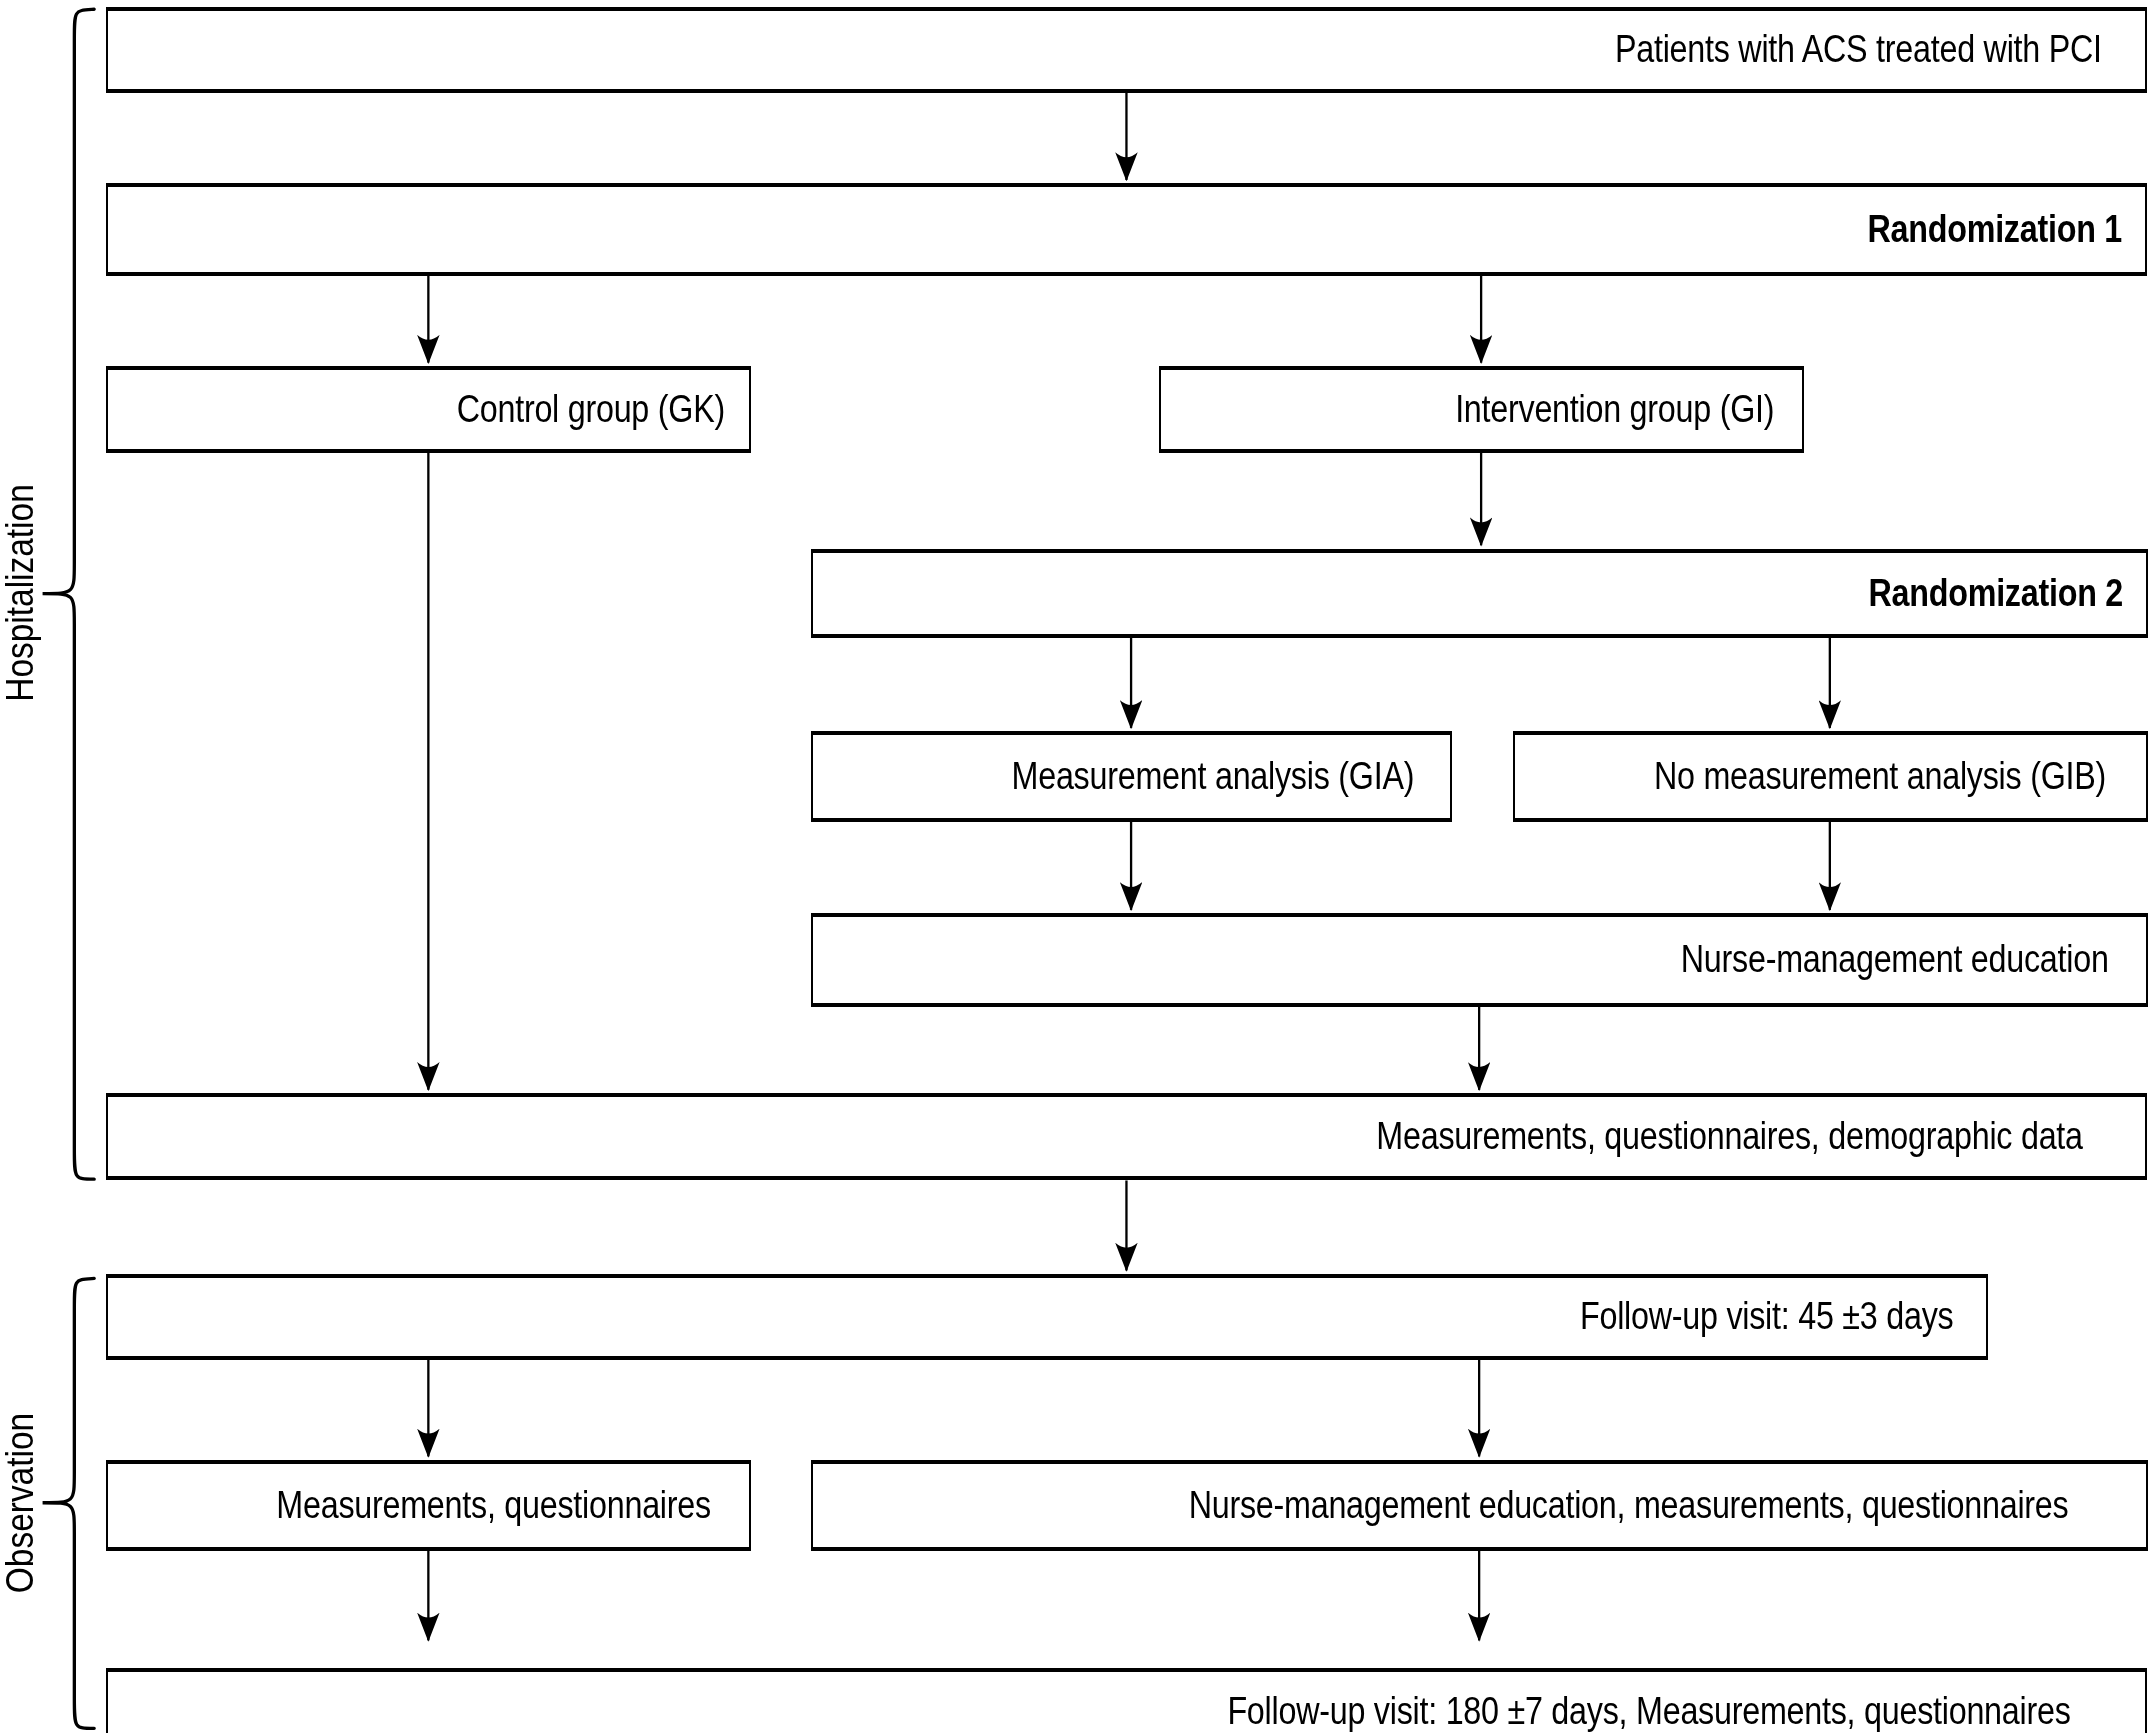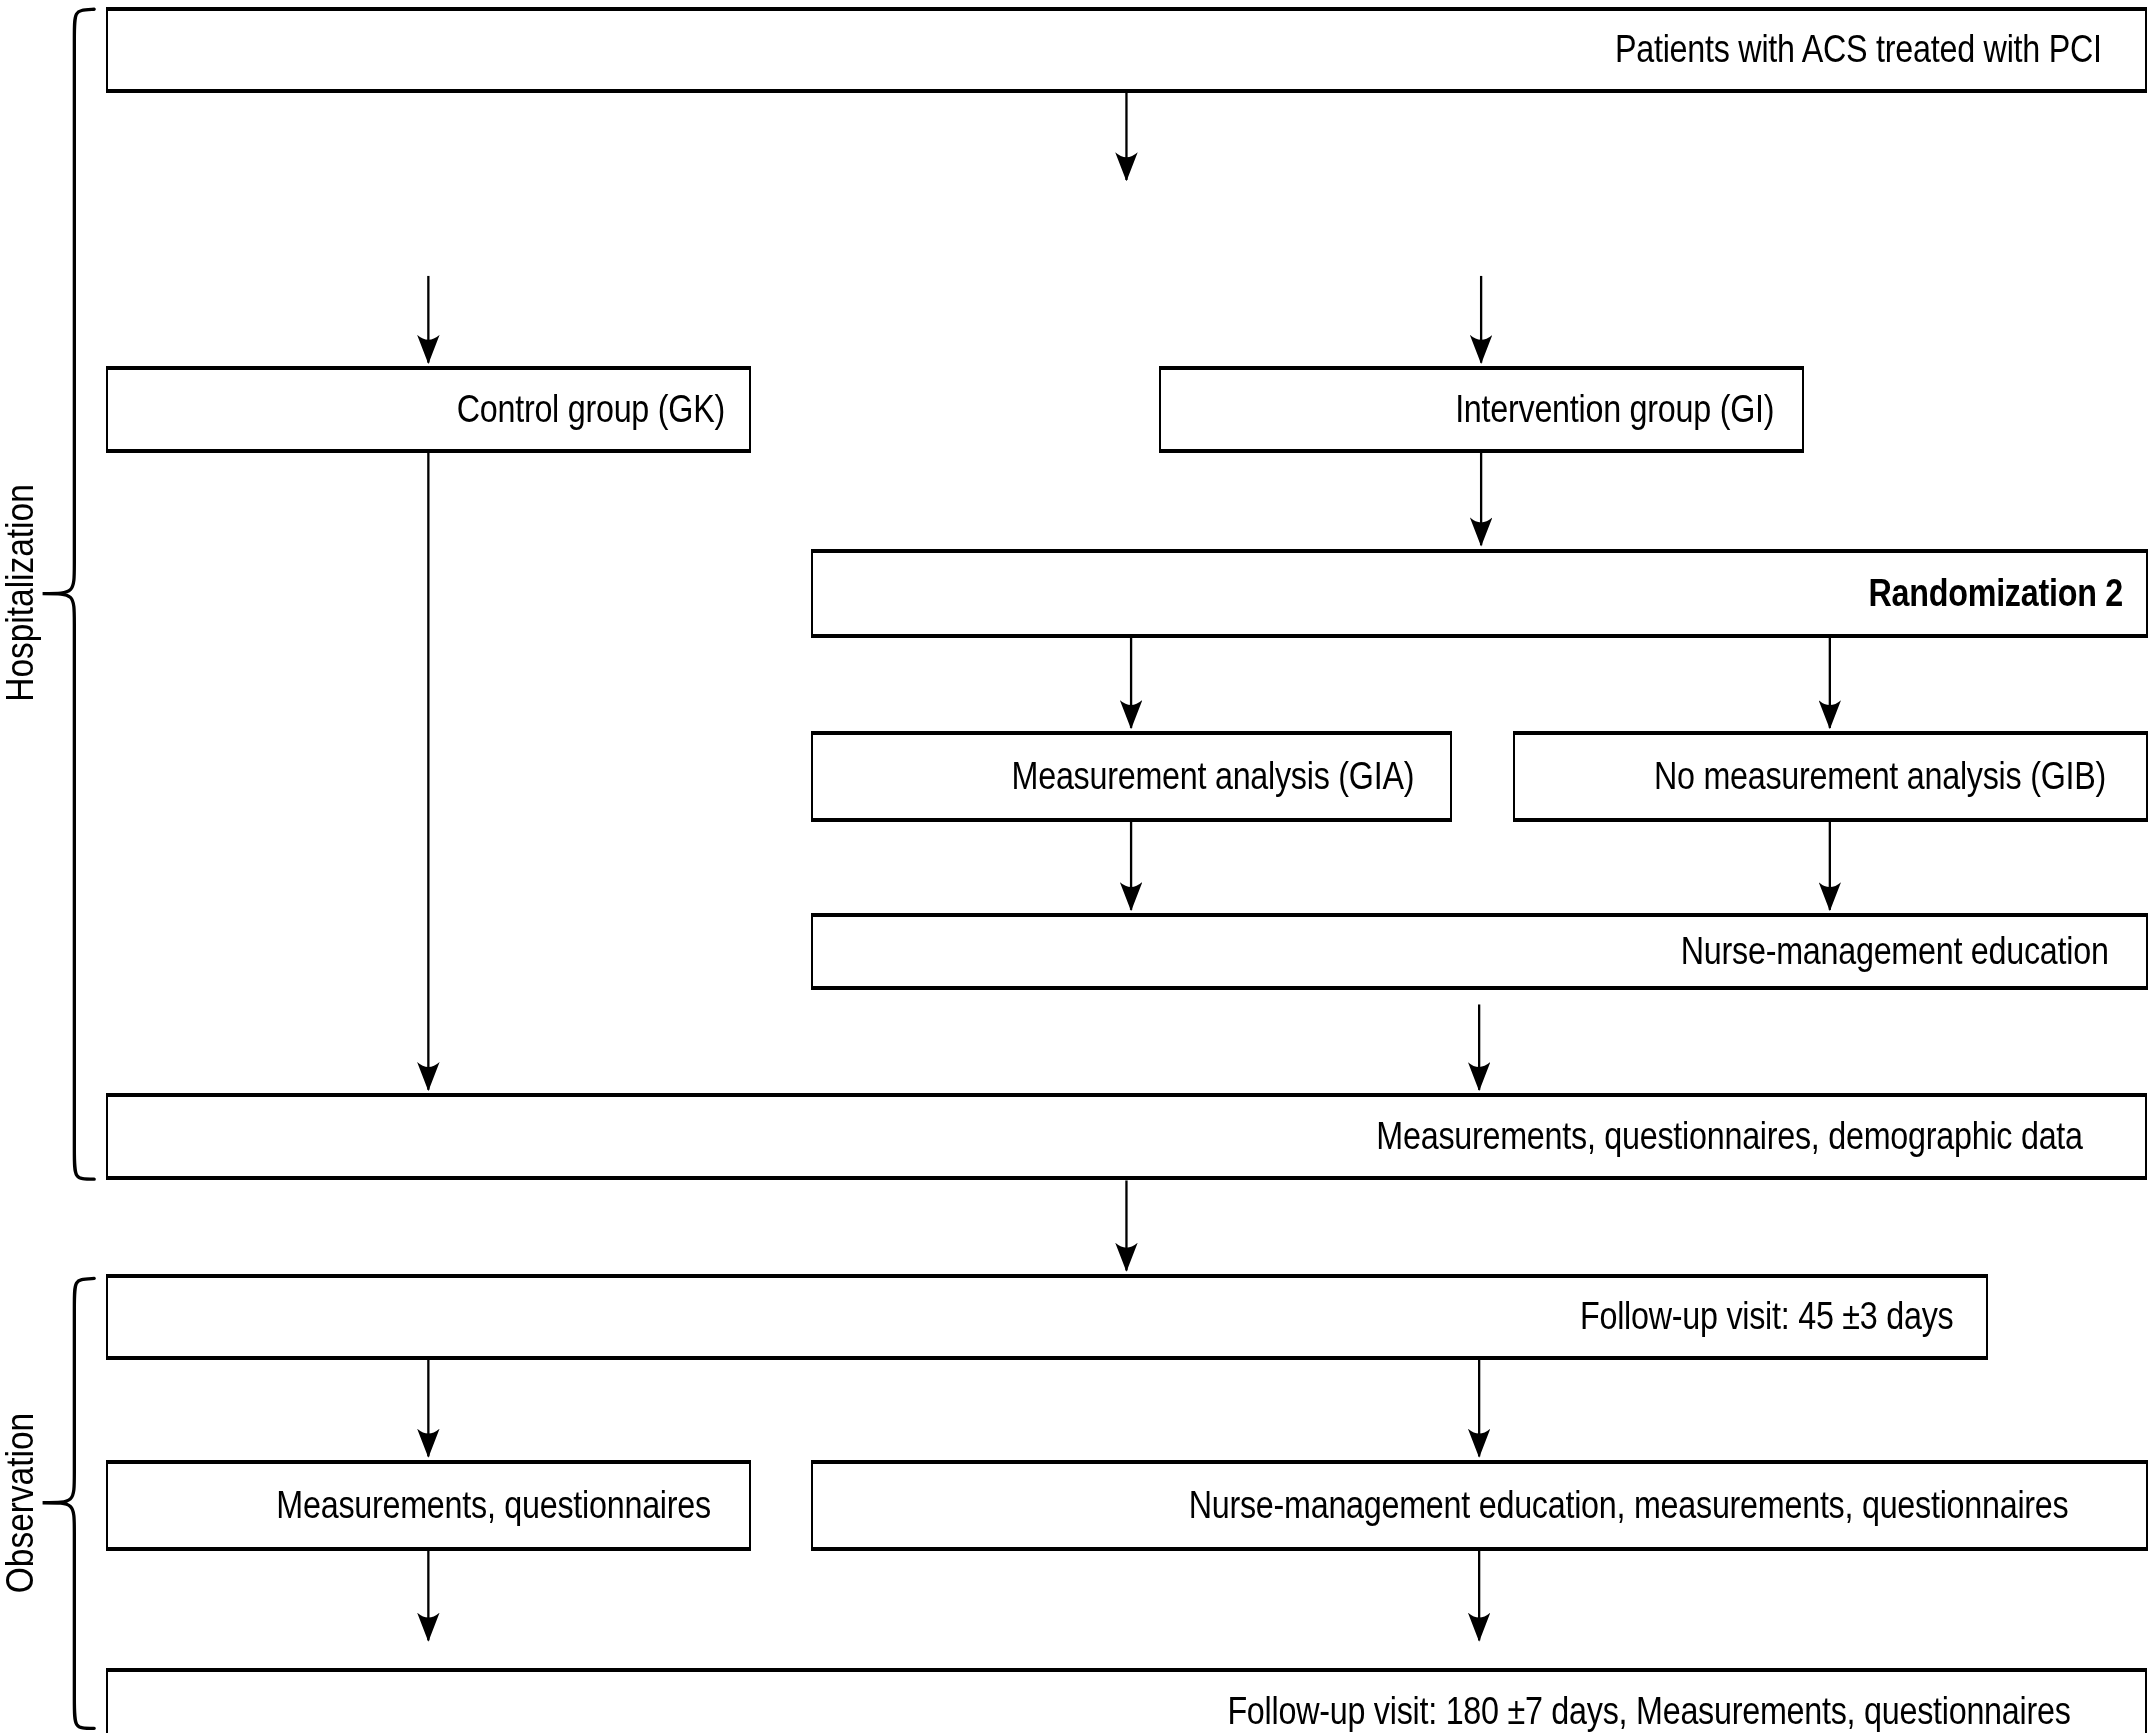--- a/index.html
+++ b/index.html
@@ -97,20 +97,23 @@
     <span>Hospitalization</span>
   </div>
   <div class="phase-label" style="left:-212px; top:1480px;">
     <span>Observation</span>
   </div>
 
   <div class="box" style="left:106px; top:6.6px; width:2041px; height:86px;">
     <span class="lbl">Patients with ACS treated with PCI</span>
   </div>
 
+  <div class="box emph" style="left:106px; top:183px; width:2041px; height:93px;">
+    <span class="lbl">Randomization 1</span>
+  </div>
 
   <div class="box" style="left:106px; top:366px; width:645px; height:87px;">
     <span class="lbl">Control group (GK)</span>
   </div>
 
   <div class="box" style="left:1159px; top:366px; width:645px; height:87px;">
     <span class="lbl">Intervention group (GI)</span>
   </div>
 
   <div class="box emph" style="left:811px; top:549px; width:1337px; height:89px;">
@@ -118,21 +121,21 @@
   </div>
 
   <div class="box" style="left:811px; top:731px; width:641px; height:91px;">
     <span class="lbl">Measurement analysis (GIA)</span>
   </div>
 
   <div class="box" style="left:1513px; top:731px; width:635px; height:91px;">
     <span class="lbl">No measurement analysis (GIB)</span>
   </div>
 
-  <div class="box" style="left:811px; top:913px; width:1337px; height:77px;">
+  <div class="box" style="left:811px; top:913px; width:1337px; height:94px;">
     <span class="lbl">Nurse-management education</span>
   </div>
 
   <div class="box" style="left:106px; top:1093px; width:2041px; height:87px;">
     <span class="lbl">Measurements, questionnaires, demographic data</span>
   </div>
 
   <div class="box" style="left:106px; top:1274px; width:1882px; height:86px;">
     <span class="lbl">Follow-up visit: 45 ±3 days</span>
   </div>

